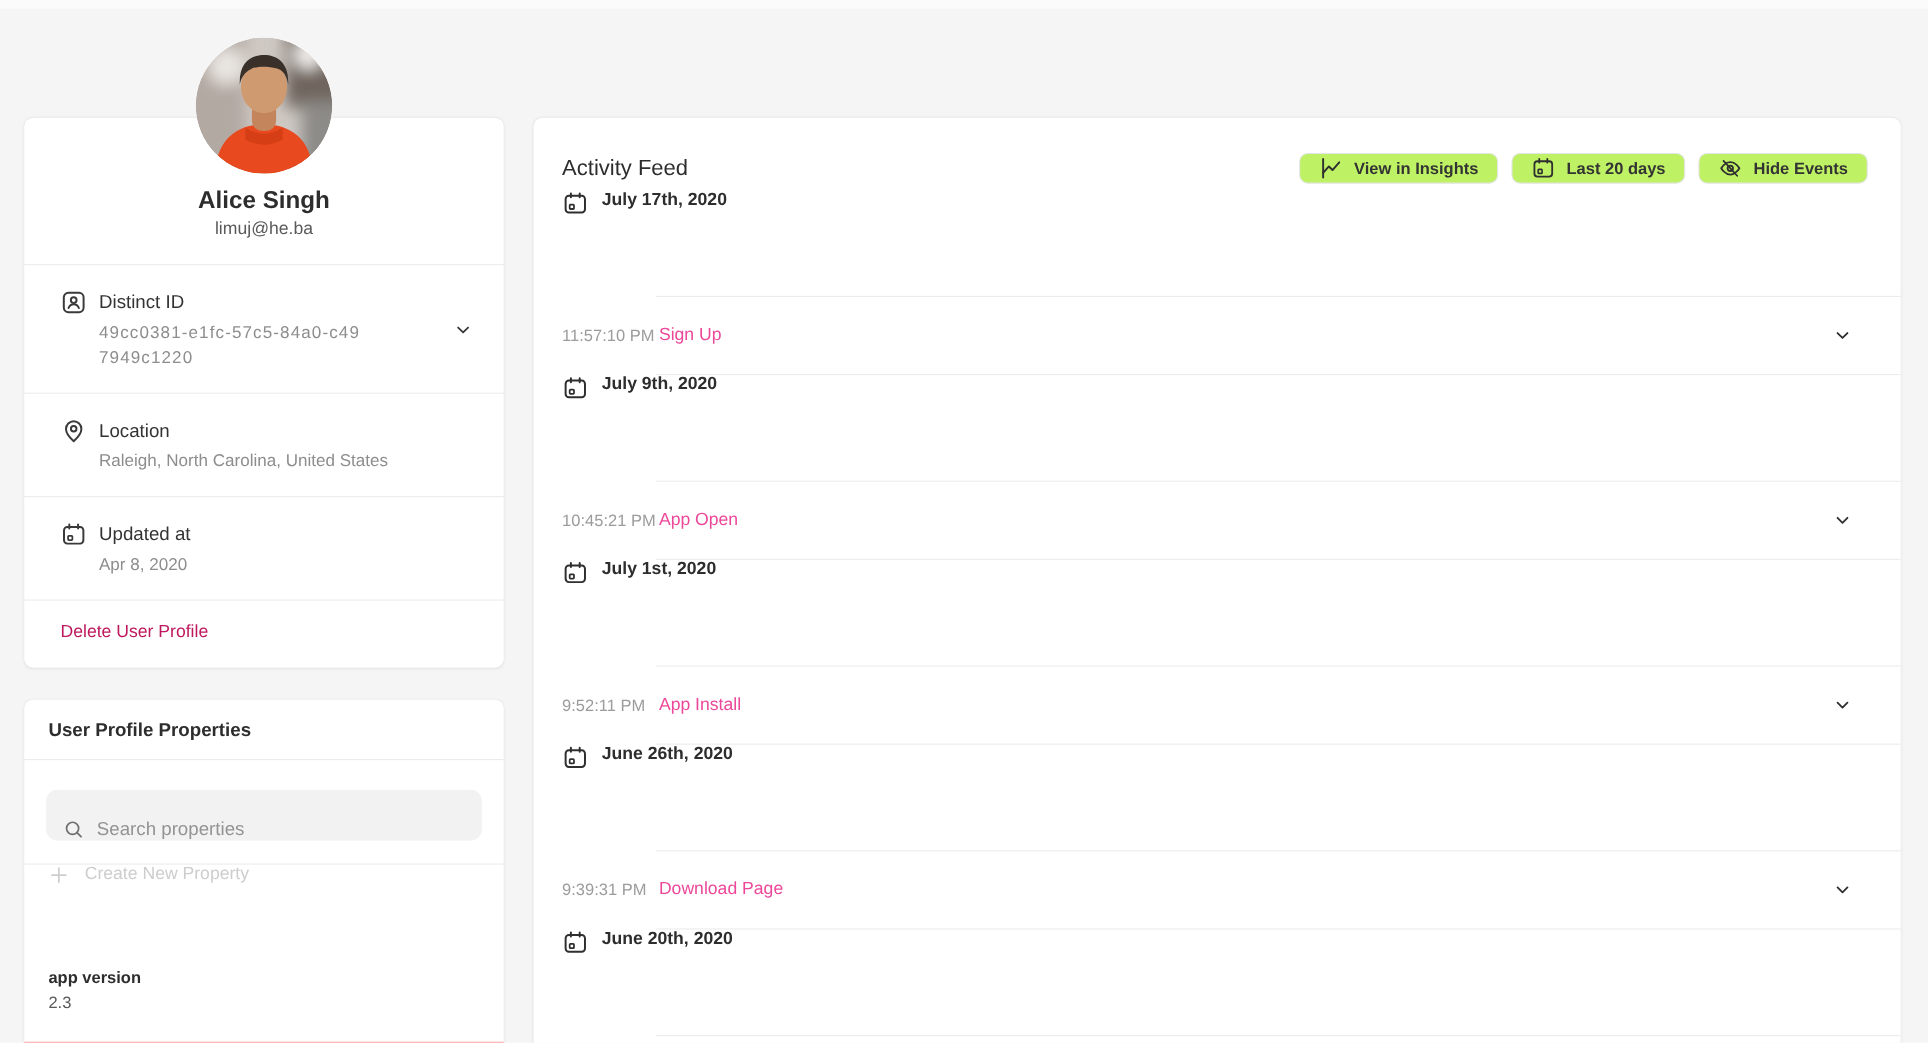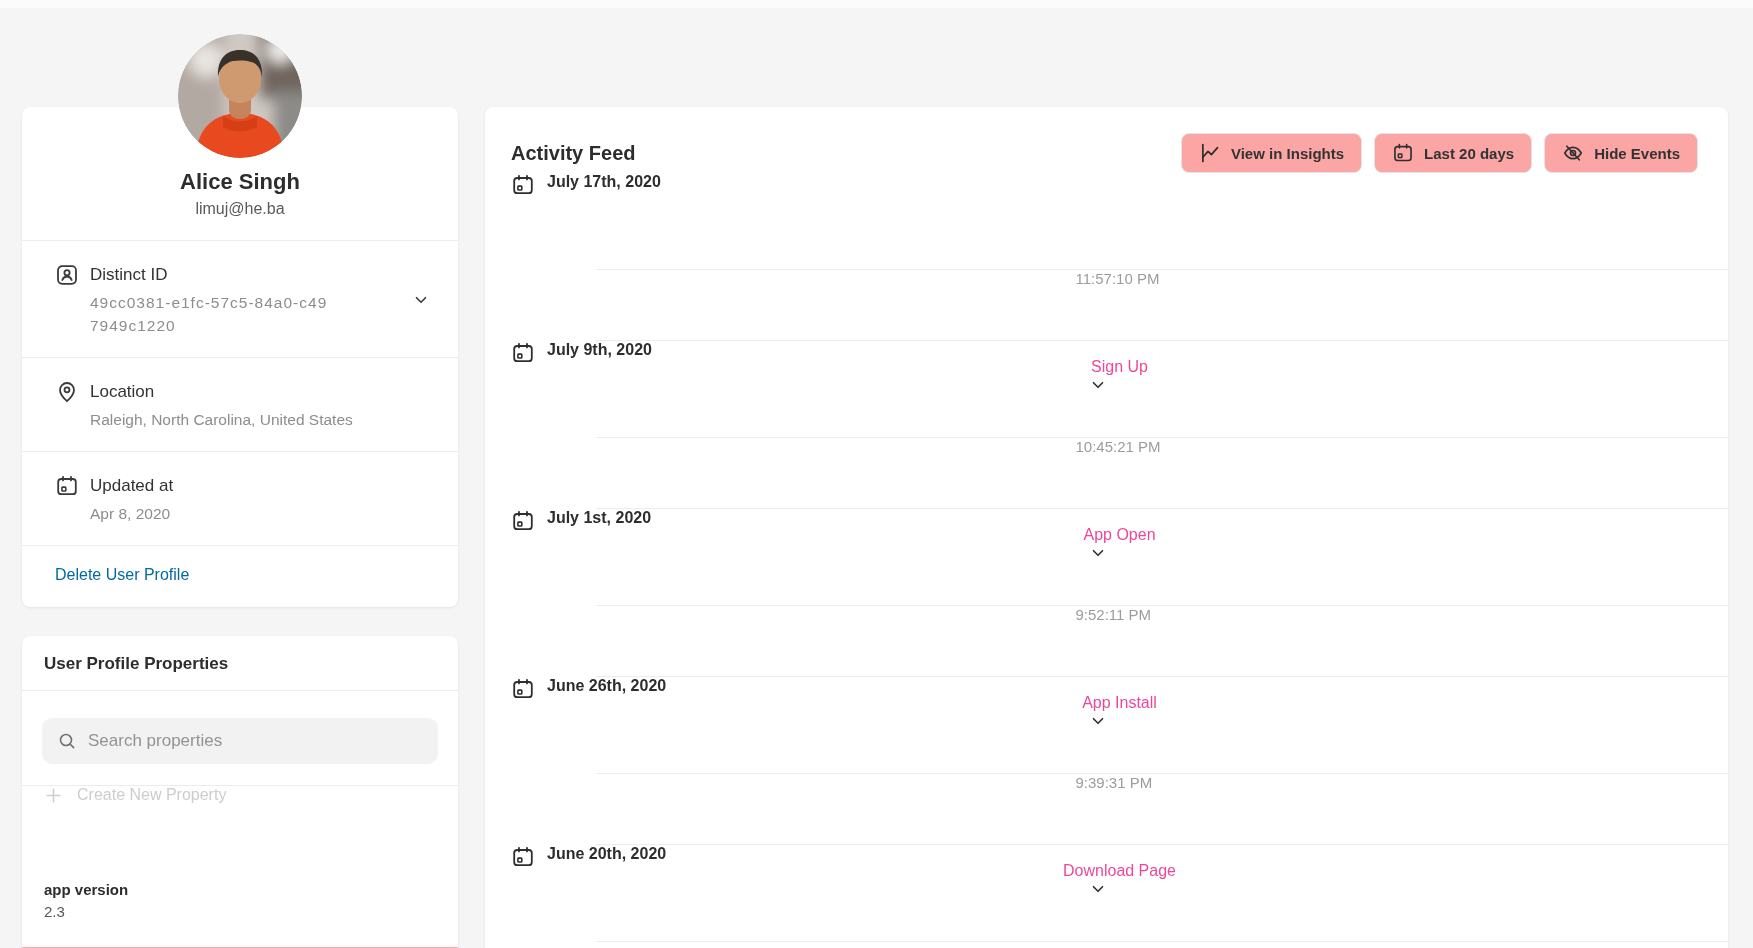--- a/index.html
+++ b/index.html
@@ -29,51 +29,51 @@
   .p-icon { width:24px; height:24px; color:#3a3a3a; flex:0 0 24px; }
   .p-icon svg { width:24px; height:24px; display:block; }
   .p-label { font-size:17px; color:#333; line-height:24px; }
   .p-value { margin:4px 0 0 35px; font-size:15.5px; color:#8d8d8d; line-height:23px; }
   .p-value.idval { width:240px; word-break:break-all; letter-spacing:1px; }
   .sec-flex { display:flex; justify-content:space-between; align-items:center; }
   .chev-btn { background:none; border:none; color:#3a3a3a; cursor:pointer; width:22px; height:22px; padding:0; }
   .chev-btn svg { width:18px; height:18px; display:block; }
 
   .delete-row { padding:20px 33px; }
-  .delete-link { font-size:16px; color:#0369a1; background:none; border:none; font-family:inherit; cursor:default; }
+  .delete-link { font-size:16px; color:#be185d; background:none; border:none; font-family:inherit; cursor:default; }
 
   .card-props { margin-top:29px; height:340px; overflow:hidden; }
   .upp-head { padding:17px 22px 15px; font-size:17px; font-weight:700; color:#2d2d2d; line-height:22px; }
   .search-wrap { padding:27px 20px 21px; }
-  .search-box { display:flex; align-items:center; gap:11px; background:#f2f2f2; border-radius:10px; height:46px; padding:0 15px; }
+  .search-box { display:flex; align-items:flex-end; gap:11px; background:#f2f2f2; border-radius:10px; height:46px; padding:0 15px; }
   .search-box svg { width:20px; height:20px; color:#707070; flex:0 0 20px; }
   .search-input { border:none; outline:none; background:transparent; font-family:inherit; font-size:17px; color:#333; flex:1; }
   .search-input::placeholder { color:#939393; }
   .create-row { display:flex; align-items:flex-start; gap:14px; padding:0 22px; height:64px; color:#cdcdcd; }
   .create-row svg { width:19px; height:19px; }
   .create-label { font-size:16px; font-weight:500; }
   .prop-item { padding:30px 22px 25px; border-bottom:2px solid #fca5a5; }
   .prop-name { font-size:15px; font-weight:700; color:#2d2d2d; line-height:20px; }
   .prop-value { margin-top:2px; font-size:15px; color:#595959; line-height:20px; }
 
   
   .main-card { position:absolute; left:485px; top:107px; width:1243px; height:880px; }
   .feed-head { display:flex; justify-content:space-between; align-items:center; padding:26px 30px 0 26px; height:66px; }
-  .feed-title { font-size:20px; font-weight:700; color:#2d2d2d; }
+  .feed-title { font-size:20px; font-weight:400; color:#2d2d2d; }
   .btn-group { display:flex; gap:12px; }
-  .btn { display:flex; align-items:center; gap:10px; height:40px; padding:0 17px; background:#fca5a5;
+  .btn { display:flex; align-items:center; gap:10px; height:28px; padding:0 17px; background:#bef264;
          border:1px solid #e4e4e4; border-radius:8px; font-family:inherit; font-size:15px; font-weight:600;
          color:#333; cursor:pointer; }
   .btn svg { width:22px; height:22px; color:#2f2f2f; }
 
   .feed-group-header { display:flex; gap:12px; height:96px; padding-left:26px; }
   .feed-group-header .cal { width:24px; height:24px; color:#2f2f2f; }
   .feed-date { font-size:16px; font-weight:700; color:#2d2d2d; }
   .feed-divider { height:1px; background:#ececec; margin-left:111px; }
-  .feed-row { display:flex; align-items:center; height:70px; padding-left:26px; cursor:pointer;flex-direction:column; }
+  .feed-row { display:flex; align-items:center; height:70px; padding-left:26px; cursor:pointer; }
   .evt-time { width:88px; font-size:15px; color:#9c9c9c; flex:0 0 88px; }
   .evt-name { flex:1; font-size:16px; color:#ec4899; }
   .evt-chev { margin-right:44px; width:18px; height:18px; color:#2f2f2f; }
   .evt-chev svg { width:18px; height:18px; display:block; }
 </style>
 </head>
 <body>
 
 <svg width="0" height="0" style="position:absolute">
   <defs>

